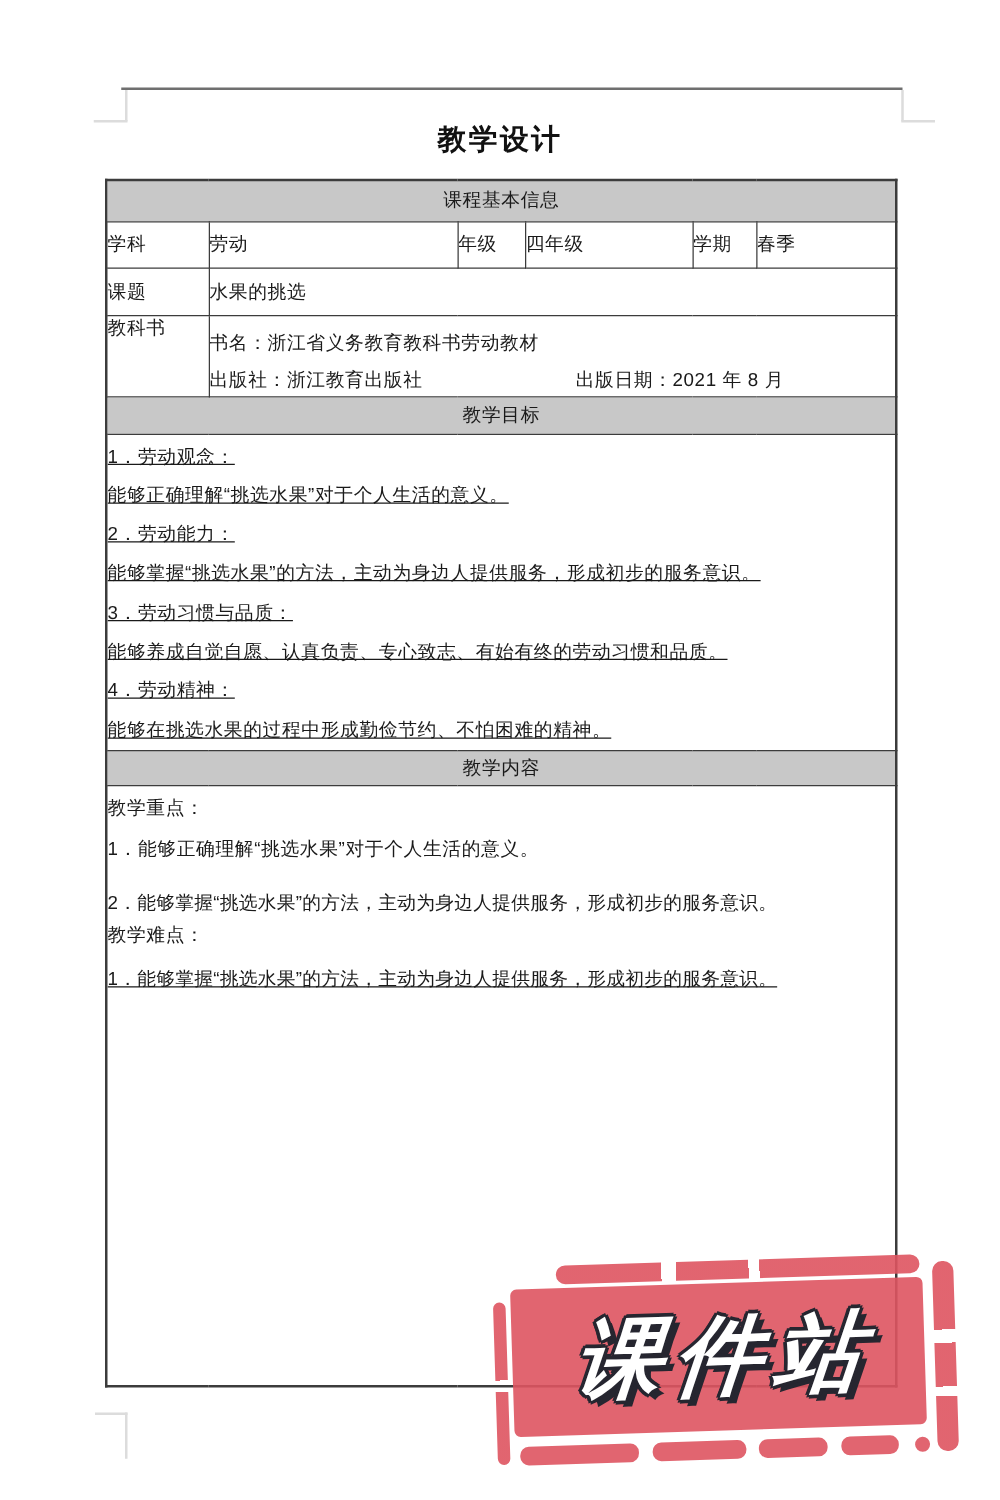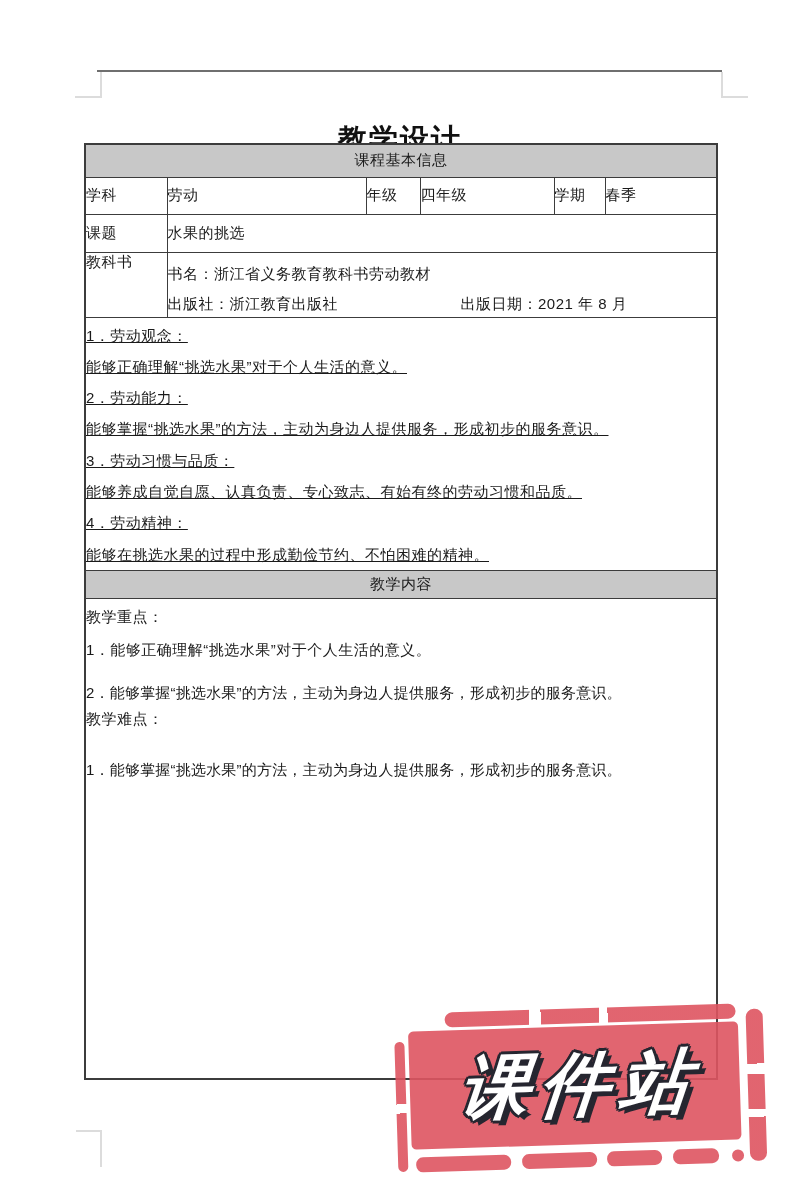--- a/index.html
+++ b/index.html
@@ -16,22 +16,22 @@
   .hdr-rule { position: absolute; left: 97px; top: 70px; width: 625px; height: 2px; background: #6f6f6f; }
   .crop { position: absolute; background: #dcdcdc; }
   .crop.tl-v { left: 100px; top: 72px; width: 2px; height: 25px; }
   .crop.tl-h { left: 75px;  top: 96px; width: 27px; height: 2px; }
   .crop.tr-v { left: 721px; top: 72px; width: 2px; height: 25px; }
   .crop.tr-h { left: 721px; top: 96px; width: 27px; height: 2px; }
   .crop.bl-v { left: 100px; top: 1130px; width: 2px; height: 37px; }
   .crop.bl-h { left: 76px;  top: 1130px; width: 26px; height: 2px; }
 
   .doc-title {
-    position: absolute; left: 0; top: 120px; width: 100%;
-    text-align: center; font-size: 29px; font-weight: 700; color: #111;
+    position: absolute; left: 0; top: 96px; width: 100%;
+    text-align: center; font-size: 23px; font-weight: 700; color: #111;
     letter-spacing: 2px;
   }
 
   
   table.doc {
     position: absolute; left: 84px; top: 143px; width: 632px;
     border-collapse: collapse; table-layout: fixed;
     border: 2px solid #3c3c3c;
     font-size: 15px; color: #1a1a1a;
   }
@@ -61,21 +61,21 @@
   .pub-name { display: inline-block; width: 293px; }
 
   .goal-line { height: 31.3px; line-height: 31.3px; white-space: nowrap; }
   tr.r-goals td { padding-top: 2px; }
 
   .content-line { height: 31px; line-height: 31px; white-space: nowrap; }
   .cl-0 { margin-top: 2px; }
   .cl-1 { margin-top: 2px; }
   .cl-2 { margin-top: 12px; letter-spacing: 0.2px; }
   .cl-3 { margin-top: -5px; }
-  .cl-4 { margin-top: 20px; letter-spacing: 0.2px; }
+  .cl-4 { margin-top: 4px; letter-spacing: 0.2px; text-decoration: underline; }
 
   
   .stamp {
     position: absolute; left: 392px; top: 1002px; width: 398px; height: 180px;
     transform: rotate(-1.8deg);
     z-index: 5;
   }
   .stamp .block {
     position: absolute; left: 18px; top: 24px; width: 330px; height: 118px;
     background: rgba(222,84,96,0.9); border-radius: 5px;
@@ -161,20 +161,23 @@
     </tr>
     <tr class="r-book">
       <td class="booklabel">教科书</td>
       <td colspan="5">
         <div class="bookline1">书名：浙江省义务教育教科书劳动教材</div>
         <div class="bookline2">
           <span class="pub-name">出版社：浙江教育出版社</span><span>出版日期：2021 年 8 月</span>
         </div>
       </td>
     </tr>
+    <tr class="r-goalhdr">
+      <td class="hdr" colspan="6">教学目标</td>
+    </tr>
     <tr class="r-goals">
       <td colspan="6">
         <div class="goal-line">1．劳动观念：</div>
         <div class="goal-line">能够正确理解“挑选水果”对于个人生活的意义。</div>
         <div class="goal-line">2．劳动能力：</div>
         <div class="goal-line">能够掌握“挑选水果”的方法，主动为身边人提供服务，形成初步的服务意识。</div>
         <div class="goal-line">3．劳动习惯与品质：</div>
         <div class="goal-line">能够养成自觉自愿、认真负责、专心致志、有始有终的劳动习惯和品质。</div>
         <div class="goal-line">4．劳动精神：</div>
         <div class="goal-line">能够在挑选水果的过程中形成勤俭节约、不怕困难的精神。</div>

